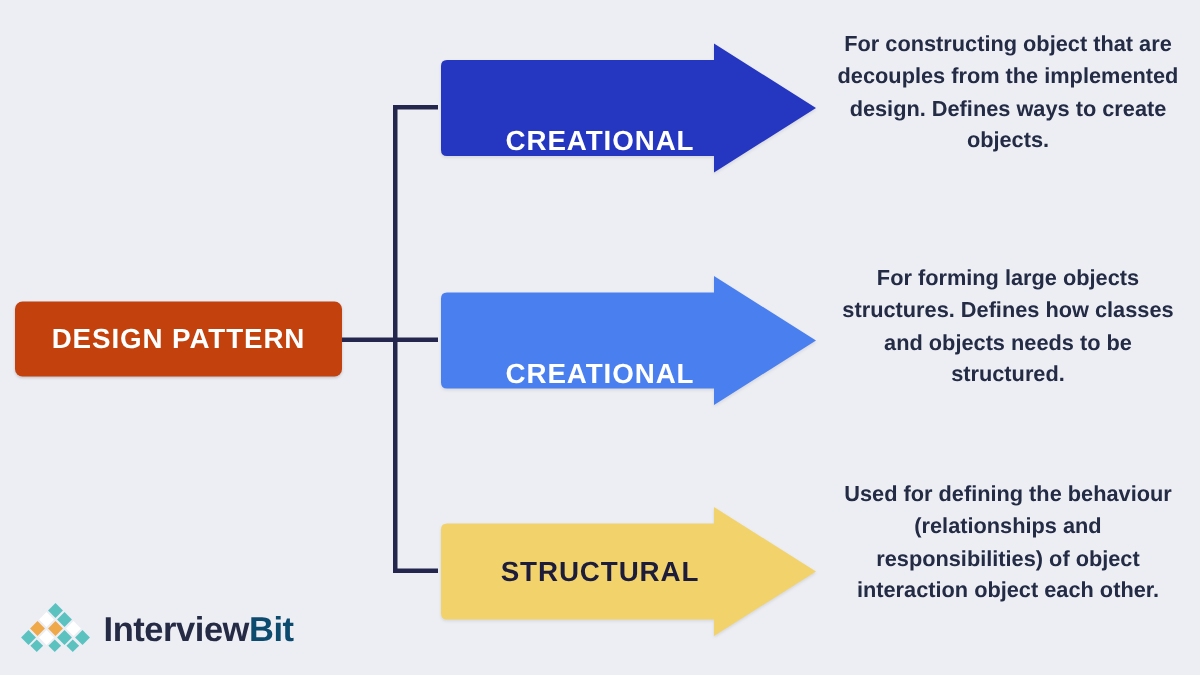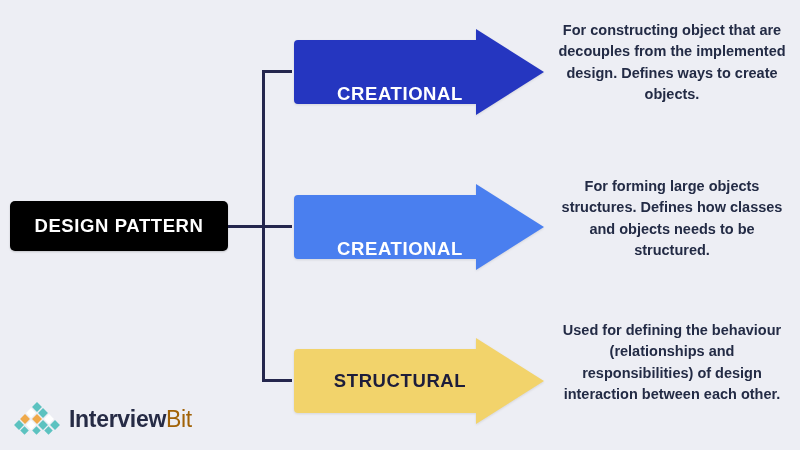--- a/index.html
+++ b/index.html
@@ -18,21 +18,21 @@
     overflow: hidden;
   }
 
   
   .root-node {
     position: absolute;
     left: 10px;
     top: 201px;
     width: 218px;
     height: 50px;
-    background: #000000;
+    background: #c2410c;
     border-radius: 5px;
     display: flex;
     align-items: center;
     justify-content: center;
     box-shadow: 0 1px 2px rgba(0,0,0,0.18);
   }
   .root-node .root-label {
     color: #ffffff;
     font-size: 18.5px;
     font-weight: bold;
@@ -114,21 +114,21 @@
     width: 46px;
     height: 36px;
     display: block;
   }
   .logo-text {
     font-size: 23px;
     letter-spacing: -0.3px;
     white-space: nowrap;
   }
   .logo-text .lt-a { color: #262b45; font-weight: bold; }
-  .logo-text .lt-b { color: #a16207; font-weight: normal; }
+  .logo-text .lt-b { color: #0c4a6e; font-weight: bold; }
 </style>
 </head>
 <body>
 
 <div id="canvas">
 
   <div class="root-node">
     <span class="root-label">DESIGN PATTERN</span>
   </div>
 
@@ -154,21 +154,21 @@
 
   <div class="arrow arrow-behavioral">
     <svg viewBox="0 0 256 88" preserveAspectRatio="none">
       <path d="M4 16 Q4 12 8 12 L186 12 L186 1 L254 44 L186 87 L186 76 L8 76 Q4 76 4 72 Z" fill="#f2d36b"></path>
     </svg>
     <span class="arrow-label label-dark">STRUCTURAL</span>
   </div>
 
   <div class="desc desc-1">For constructing object that are decouples from the implemented design. Defines ways to create objects.</div>
   <div class="desc desc-2">For forming large objects structures. Defines how classes and objects needs to be structured.</div>
-  <div class="desc desc-3">Used for defining the behaviour (relationships and responsibilities) of design interaction between each other.</div>
+  <div class="desc desc-3">Used for defining the behaviour (relationships and responsibilities) of object interaction object each other.</div>
 
   <div class="logo">
     <svg class="logo-mark" viewBox="0 0 46 36">
       <g>
 
         <rect x="19.5" y="2.5" width="7" height="7" transform="rotate(45 23 6)" fill="#5cc2c0"></rect>
 
         <rect x="13.5" y="8.5" width="7" height="7" transform="rotate(45 17 12)" fill="#ffffff"></rect>
         <rect x="25.5" y="8.5" width="7" height="7" transform="rotate(45 29 12)" fill="#5cc2c0"></rect>
 

